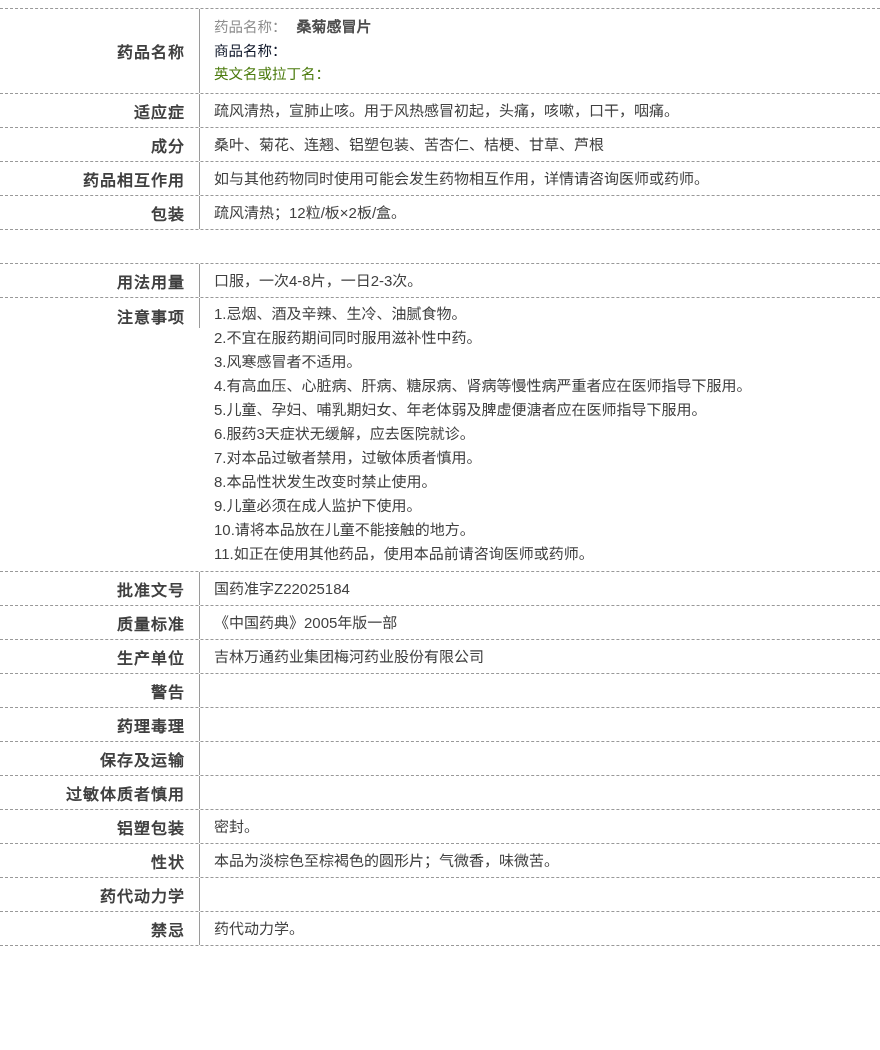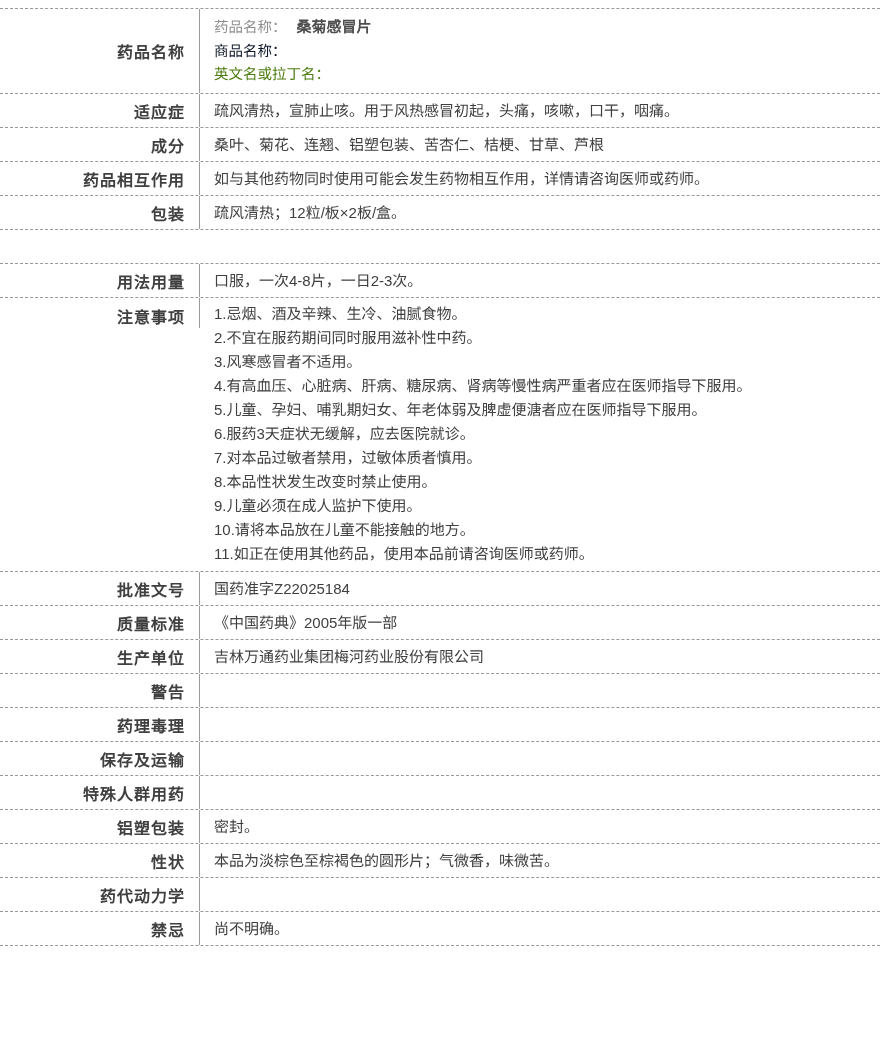--- a/index.html
+++ b/index.html
@@ -177,37 +177,37 @@
     <div class="label-cell">药理毒理</div>
     <div class="value-cell"></div>
   </div>
 
   <div class="row">
     <div class="label-cell">保存及运输</div>
     <div class="value-cell"></div>
   </div>
 
   <div class="row">
-    <div class="label-cell">特殊人群用药</div>
+    <div class="label-cell">过敏体质者慎用</div>
     <div class="value-cell"></div>
   </div>
 
   <div class="row">
     <div class="label-cell">铝塑包装</div>
     <div class="value-cell">密封。</div>
   </div>
 
   <div class="row">
     <div class="label-cell">性状</div>
     <div class="value-cell">本品为淡棕色至棕褐色的圆形片；气微香，味微苦。</div>
   </div>
 
   <div class="row">
     <div class="label-cell">药代动力学</div>
     <div class="value-cell"></div>
   </div>
 
   <div class="row">
     <div class="label-cell">禁忌</div>
-    <div class="value-cell">尚不明确。</div>
+    <div class="value-cell">药代动力学。</div>
   </div>
 
 </div>
 
 </body></html>

